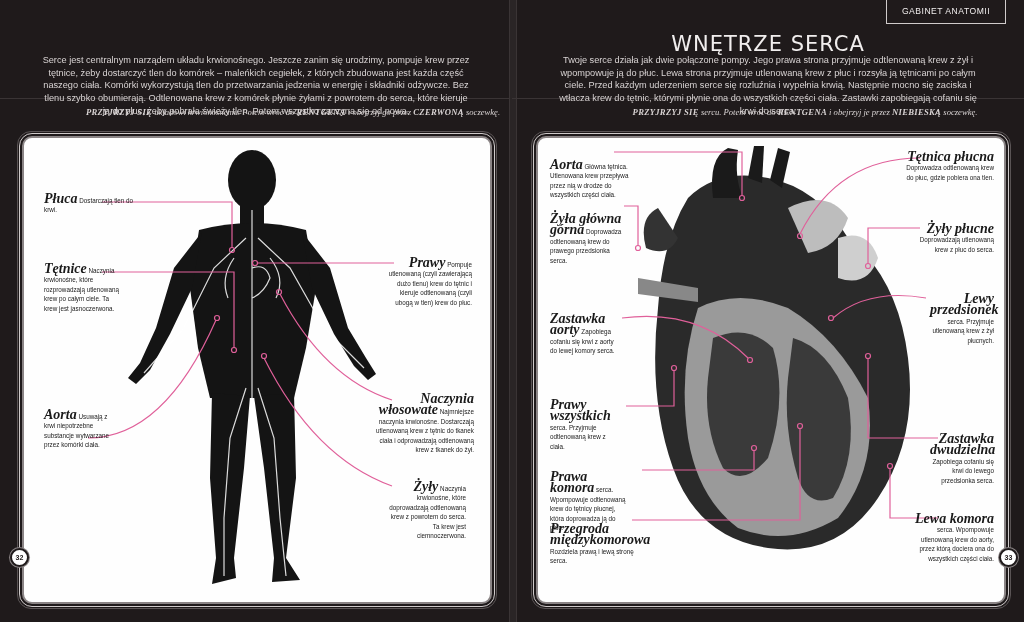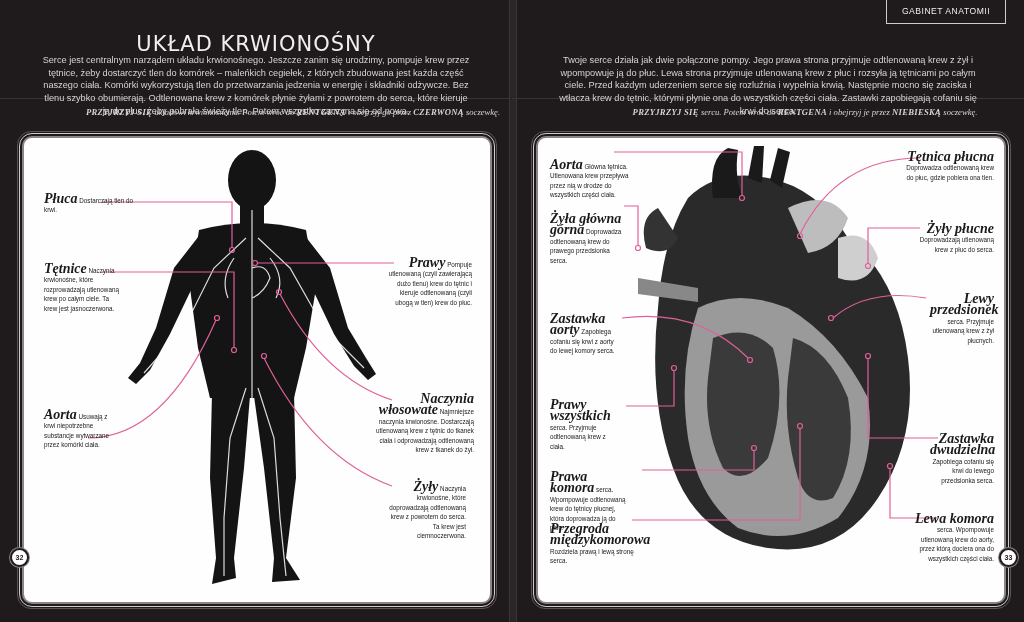--- a/index.html
+++ b/index.html
@@ -72,21 +72,20 @@
   }
   .label.r { text-align:right; }
 
   svg.art { position:absolute; left:0; top:0; }
 </style>
 </head>
 <body>
 
 <div class="page left">
   <div class="hline" style="left:0;width:512px;"></div>
-  <h1 class="title">UKŁAD KRWIONOŚNY</h1>
   <p class="intro">Serce jest centralnym narządem układu krwionośnego. Jeszcze zanim się urodzimy, pompuje krew przez tętnice, żeby dostarczyć tlen do komórek – maleńkich cegiełek, z których zbudowana jest każda część naszego ciała. Komórki wykorzystują tlen do przetwarzania jedzenia w energię i składniki odżywcze. Bez tlenu szybko obumierają. Odtlenowana krew z komórek płynie żyłami z powrotem do serca, które kieruje ją do płuc, żeby pobrała świeży tlen. Potem wszystko zaczyna się od nowa.</p>
   <div class="instruction">
     <b>PRZYJRZYJ SIĘ</b><span> układowi krwionośnemu. Potem wróć do </span><b>RENTGENA</b><span> i obejrzyj go przez </span><b>CZERWONĄ</b><span> soczewkę.</span>
   </div>
 
   <div class="frame">
     <svg class="art" width="466" height="464" viewBox="0 0 466 464">
       <g fill="#141414">
 
         <ellipse cx="228" cy="42" rx="24" ry="30"></ellipse>
@@ -157,20 +156,21 @@
   </div>
 
   <div class="pagenum">32</div>
 </div>
 
 <div class="spine"></div>
 
 <div class="page right">
   <div class="hline" style="left:0;width:512px;"></div>
   <div class="badge">GABINET ANATOMII</div>
+  <h1 class="title">WNĘTRZE SERCA</h1>
   <p class="intro">Twoje serce działa jak dwie połączone pompy. Jego prawa strona przyjmuje odtlenowaną krew z żył i wpompowuje ją do płuc. Lewa strona przyjmuje utlenowaną krew z płuc i rozsyła ją tętnicami po całym ciele. Przed każdym uderzeniem serce się rozluźnia i wypełnia krwią. Następnie mocno się zaciska i wtłacza krew do tętnic, którymi płynie ona do wszystkich części ciała. Zastawki zapobiegają cofaniu się krwi do serca.</p>
   <div class="instruction">
     <b>PRZYJRZYJ SIĘ</b><span> sercu. Potem wróć do </span><b>RENTGENA</b><span> i obejrzyj je przez </span><b>NIEBIESKĄ</b><span> soczewkę.</span>
   </div>
 
   <div class="frame">
     <svg class="art" width="466" height="464" viewBox="0 0 466 464">
 
       <path d="M150,60 Q180,30 230,40 Q280,50 310,100 Q360,140 370,220 Q380,300 340,360 Q300,420 230,410 Q160,400 135,330 Q110,260 120,170 Q125,100 150,60 Z" fill="#2a2a2a"></path>
       <path d="M160,170 Q200,150 250,170 Q300,200 330,260 Q340,330 300,380 Q250,410 200,390 Q160,360 150,300 Q140,230 160,170 Z" fill="#9a9a9a"></path>

